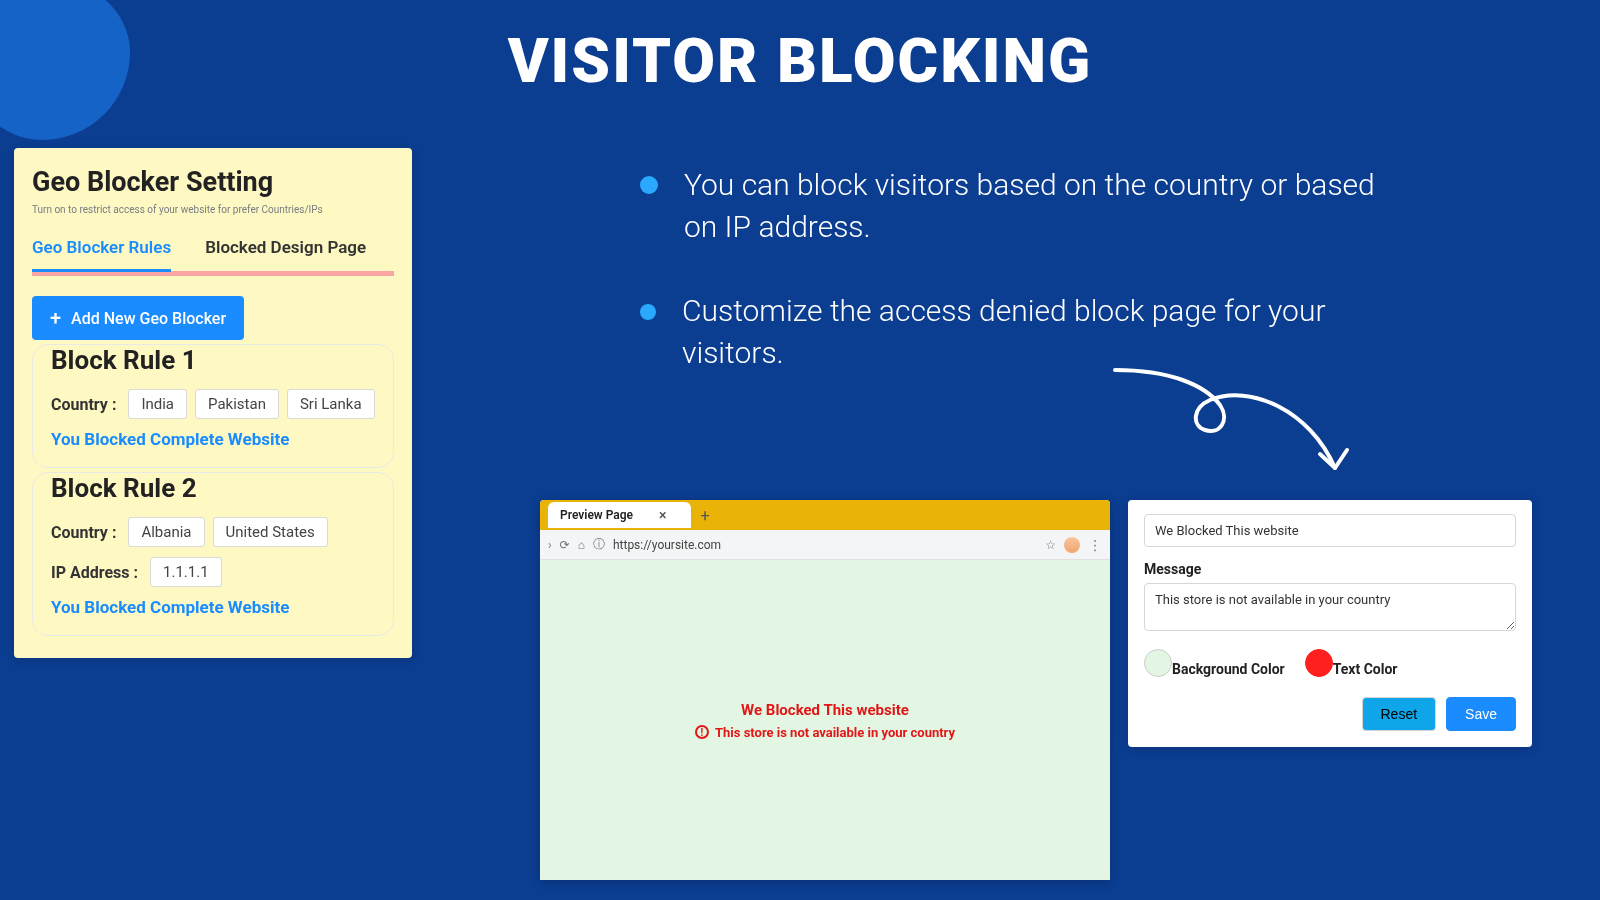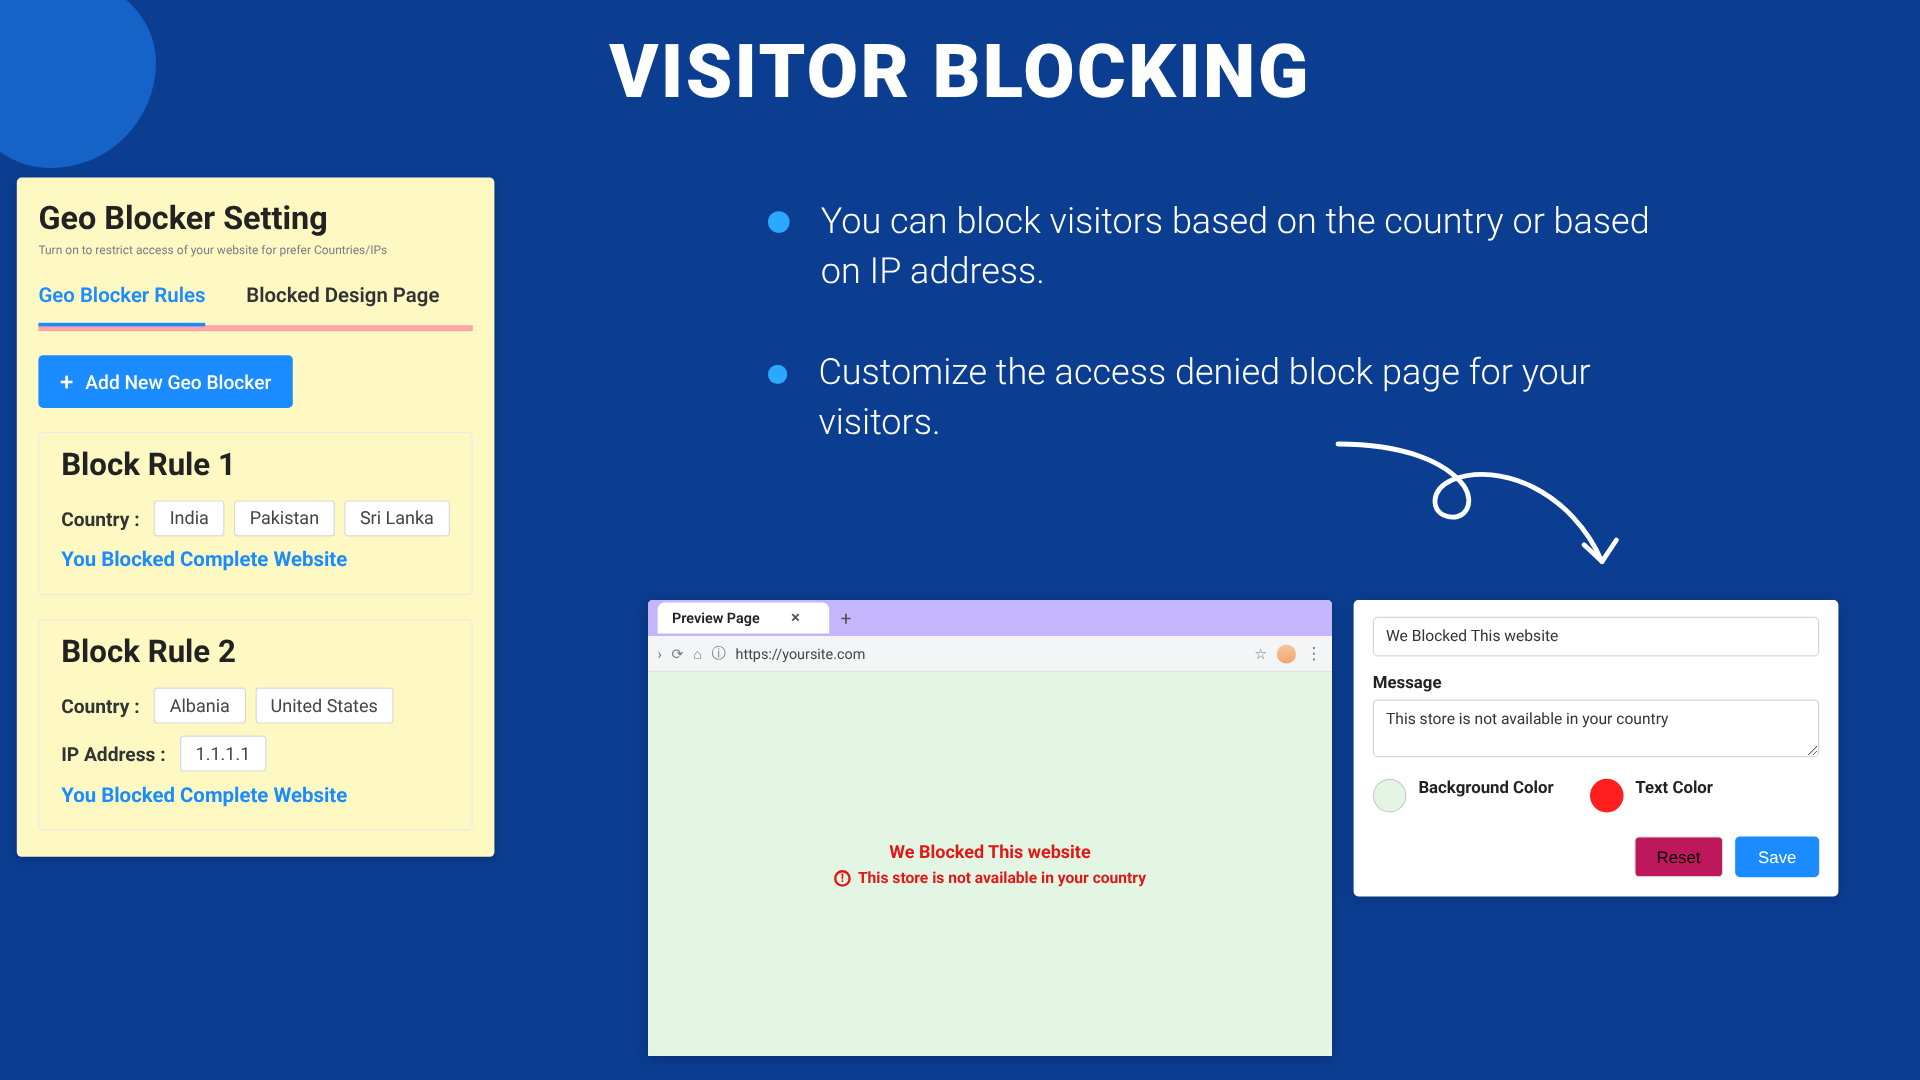--- a/index.html
+++ b/index.html
@@ -31,22 +31,22 @@
   .tabs { display: flex; gap: 34px; margin-top: 22px; border-bottom: 5px solid #fca5a5; }
   .tab { padding-bottom: 12px; font-size: 17px; font-weight: 600; color: #333; cursor: pointer; }
   .tab.active { color: #1a8cff; border-bottom: 3px solid #1a8cff; margin-bottom: -1px; }
   .add-btn {
     margin-top: 20px; display: inline-flex; align-items: center; gap: 10px;
     background: #1a8cff; color: #fff; padding: 12px 18px; border-radius: 4px;
     font-size: 16px; font-weight: 500; cursor: pointer;
   }
   .add-btn .plus { font-size: 20px; line-height: 1; }
   .rule-card {
-    margin-top: 20px; border: 1px solid #e9e9e9; border-radius: 4px;
-    padding: 12px 18px 18px 18px;
+    margin-top: 4px; border: 1px solid #e9e9e9; border-radius: 16px;
+    padding: 0 18px 18px 18px;
   }
   .rule-card h3 { font-size: 26px; font-weight: 700; color: #222; margin-bottom: 14px; }
   .rule-row { display: flex; align-items: center; flex-wrap: wrap; gap: 8px; margin-bottom: 10px; }
   .rule-row .lbl { font-weight: 700; color: #333; font-size: 16px; margin-right: 4px; }
   .chip {
     border: 1px solid #d9d9d9; border-radius: 3px; padding: 5px 12px;
     color: #444; font-size: 15px; background: #fff;
   }
   .rule-msg { color: #1a8cff; font-weight: 700; font-size: 17px; margin-top: 6px; }
 
@@ -58,21 +58,21 @@
 
   
   .arrow { position: absolute; left: 1110px; top: 350px; width: 260px; height: 150px; }
 
   
   .browser {
     position: absolute; left: 540px; top: 500px; width: 570px; height: 380px;
     background: #fff; border-radius: 4px 4px 0 0; box-shadow: 0 2px 12px rgba(0,0,0,.2);
     overflow: hidden;
   }
-  .tabbar { height: 30px; background: #c4b5fd; display: flex; align-items: center; padding-left: 8px; font-size: 12px; color: #222; }
+  .tabbar { height: 30px; background: #eab308; display: flex; align-items: center; padding-left: 8px; font-size: 12px; color: #222; }
   .tabbar .btab {
     background: #fff; padding: 5px 24px 5px 12px; border-radius: 6px 6px 0 0;
     display: flex; align-items: center; gap: 26px; font-weight: 600; position: relative;
   }
   .tabbar .btab .x { color: #555; font-size: 14px; cursor: pointer; }
   .tabbar .plus2 { margin-left: 10px; color: #555; font-size: 16px; cursor: pointer; }
   .addrbar {
     height: 30px; background: #f4f5f6; display: flex; align-items: center; padding: 0 8px;
     gap: 8px; font-size: 12px; color: #444; border-bottom: 1px solid #e1e1e1;
   }
@@ -92,27 +92,27 @@
     background: #fff; border-radius: 4px; padding: 14px 16px 16px 16px;
     box-shadow: 0 2px 12px rgba(0,0,0,.15);
   }
   .editpanel label { font-weight: 700; font-size: 14px; color: #222; display: block; margin-bottom: 6px; }
   .editpanel input, .editpanel textarea {
     width: 100%; border: 1px solid #d6d6d6; border-radius: 4px;
     padding: 8px 10px; font-size: 13px; color: #333; font-family: inherit;
   }
   .editpanel textarea { height: 48px; resize: vertical; }
   .fg { margin-bottom: 14px; }
-  .swrow { display: flex; align-items: flex-start; gap: 10px; }
+  .swrow { display: flex; align-items: flex-end; }
   .sw { width: 28px; height: 28px; border-radius: 50%; border: 1px solid #ccc; cursor: pointer; }
   .sw.bg { background: #e3f6e3; }
   .sw.tx { background: #ff1f1f; border-color: #ff1f1f; margin-left: 20px; }
   .swlabel { font-weight: 700; font-size: 14px; color: #222; }
   .btnrow { display: flex; justify-content: flex-end; gap: 10px; margin-top: 20px; }
-  .btn { padding: 8px 18px; border-radius: 4px; border: 1px solid #d6d6d6; background: #be185d; font-size: 14px; cursor: pointer; }
+  .btn { padding: 8px 18px; border-radius: 4px; border: 1px solid #d6d6d6; background: #0ea5e9; font-size: 14px; cursor: pointer; }
   .btn.primary { background: #1a8cff; color: #fff; border-color: #1a8cff; }
 </style>
 </head>
 <body>
 
 <div class="blob"></div>
 <div class="banner-title">VISITOR BLOCKING</div>
 
 <ul class="bullets">
   <li>

